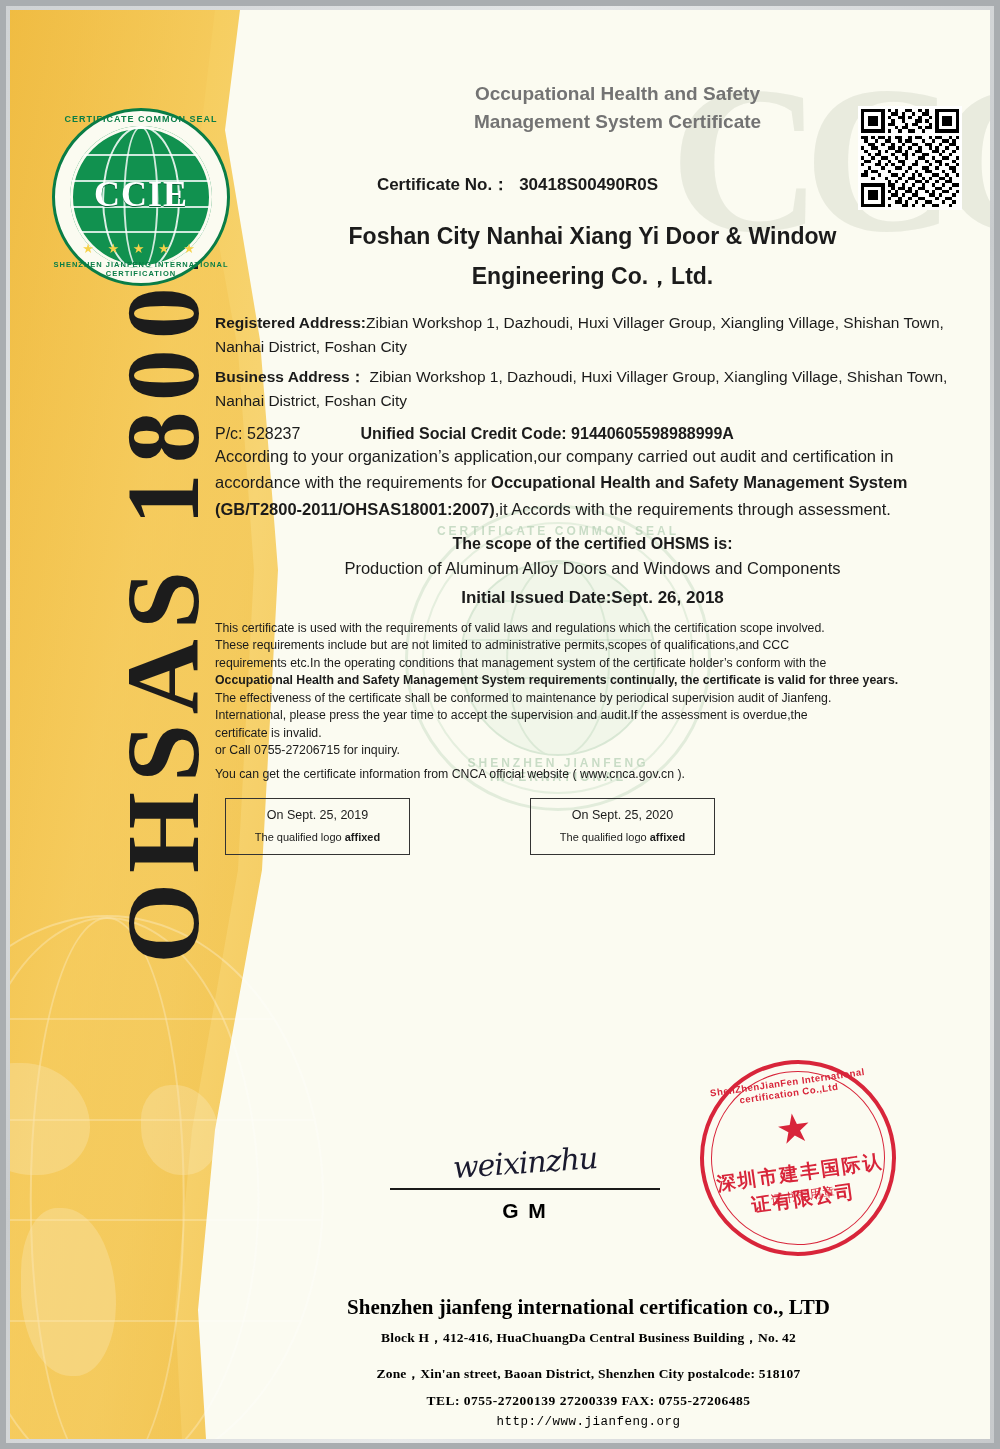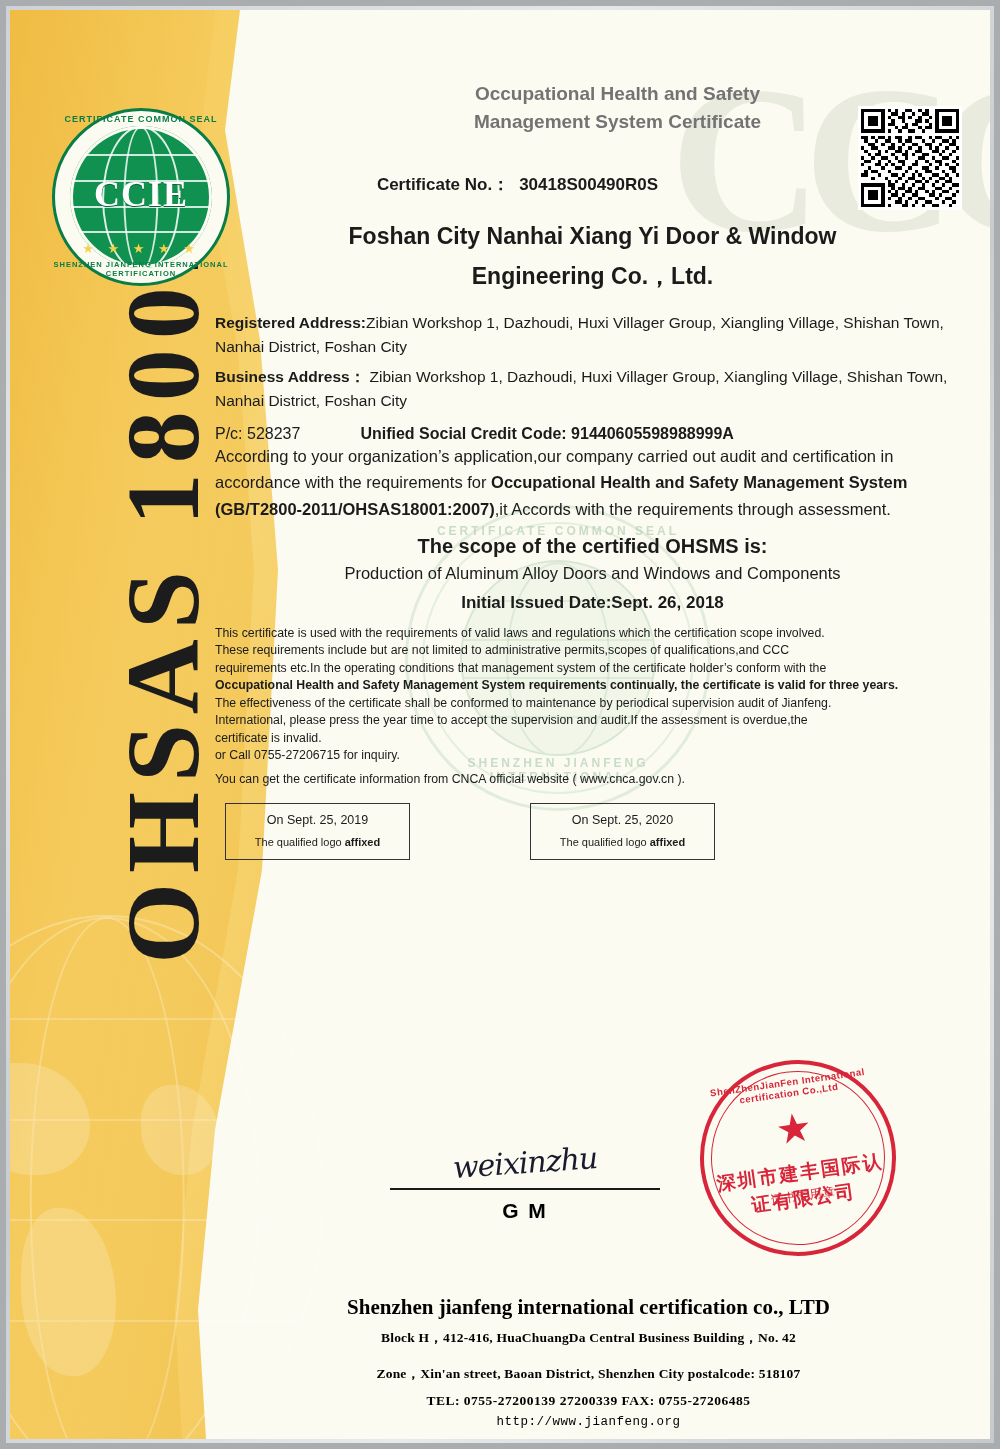--- a/index.html
+++ b/index.html
@@ -180,21 +180,21 @@
   .addr .k{font-weight:700;}
   .pcline{
     margin-top:12px;font-size:16px;display:flex;gap:60px;
   }
   .pcline .uscc{font-weight:700;}
   .para{
     margin-top:0;font-size:16.5px;line-height:1.62;
   }
   .para .bold{font-weight:700;}
   .scope-head{
-    margin-top:12px;text-align:center;font-size:20px;font-weight:700;
+    margin-top:12px;text-align:center;font-size:16px;font-weight:700;
   }
   .scope-body{
     margin-top:6px;text-align:center;font-size:16.5px;
   }
   .issued{
     margin-top:10px;text-align:center;font-size:17px;font-weight:700;
   }
   .fine{
     margin-top:12px;font-size:12.3px;line-height:1.42;
   }

